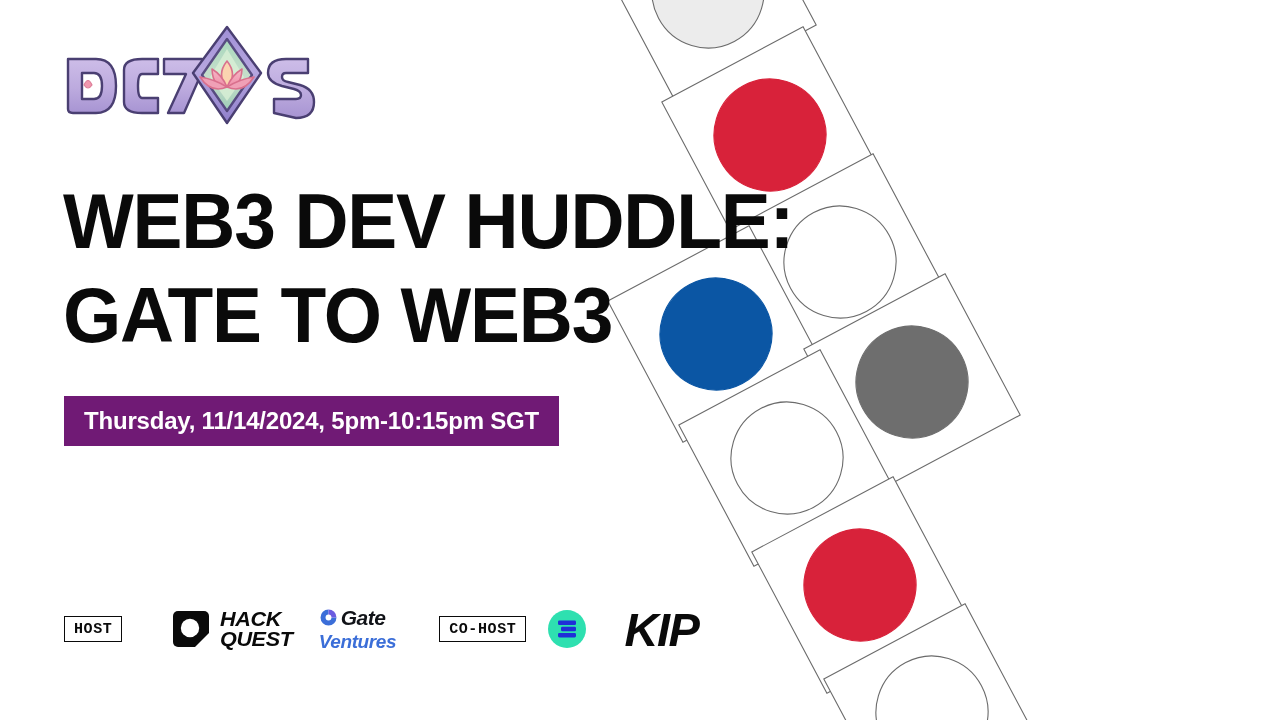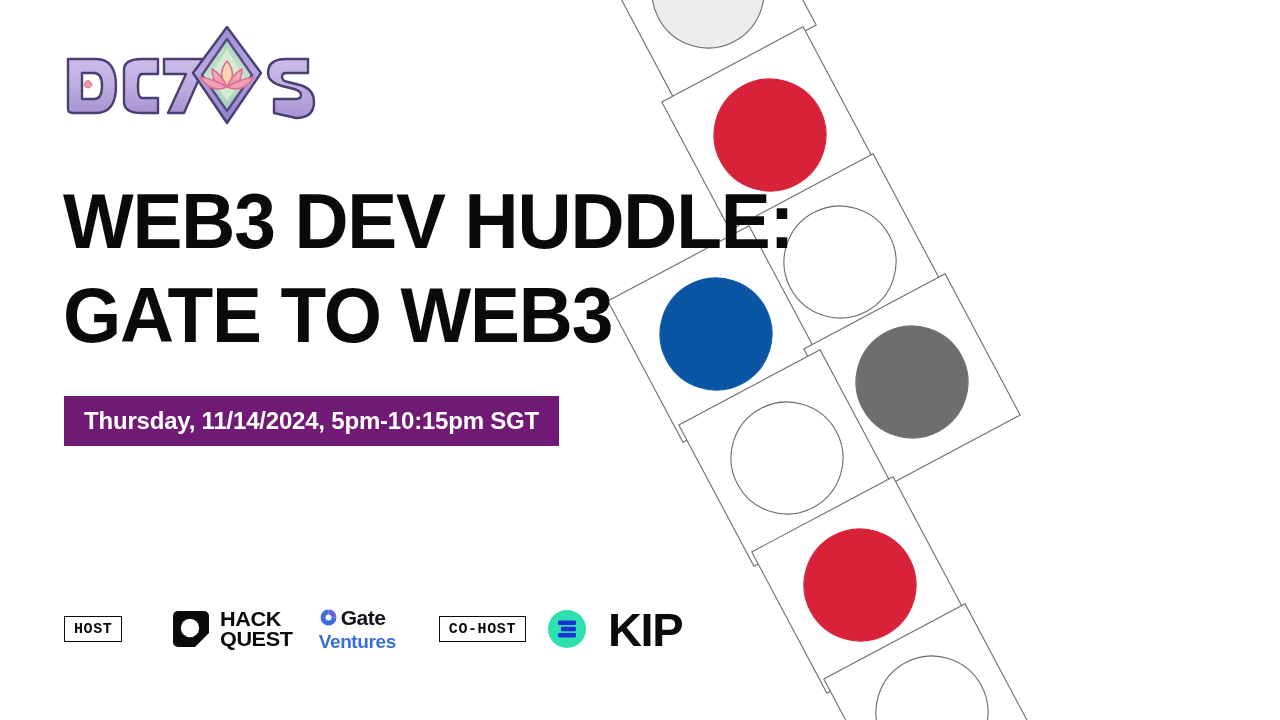--- a/index.html
+++ b/index.html
@@ -78,21 +78,21 @@
     padding:5px 9px 4px 9px;
     font-family:"Liberation Mono","DejaVu Sans Mono",monospace;
     font-weight:700;
     font-size:15px;
     letter-spacing:0.6px;
     color:#0a0a0a;
     line-height:1;
     white-space:nowrap;
   }
 
-  .logo-slot { display:flex; align-items:center; }
+  .logo-slot { display:flex; align-items:center;font-style:italic; }
 
   
   #logo-hackquest { margin-left:49px; display:flex; align-items:center; gap:9px; }
   #hackquest-mark { width:40px; height:40px; }
   #hackquest-wordmark {
     font-family:"Liberation Sans", sans-serif;
     font-weight:700;
     font-size:21px;
     line-height:0.94;
     letter-spacing:-0.4px;
@@ -123,21 +123,21 @@
   
   #logo-opencampus { margin-left:21px; display:flex; align-items:center; gap:9px; }
   #oc-mark { width:40px; height:40px; }
   #oc-word {
     font-family:"Liberation Sans", sans-serif;
     font-weight:700; font-size:25px;
     color:#1f2fd8; letter-spacing:-0.6px;
   }
 
   
-  #logo-kip { margin-left:21px;align-items:flex-end; }
+  #logo-kip { margin-left:37px;align-items:flex-end; }
   #kip-word {
     font-family:"Liberation Sans", sans-serif;
     font-weight:700; font-size:47px;
     color:#0a0a0a; letter-spacing:-1.4px;
     line-height:1;
   }
 </style>
 </head>
 <body>
 

